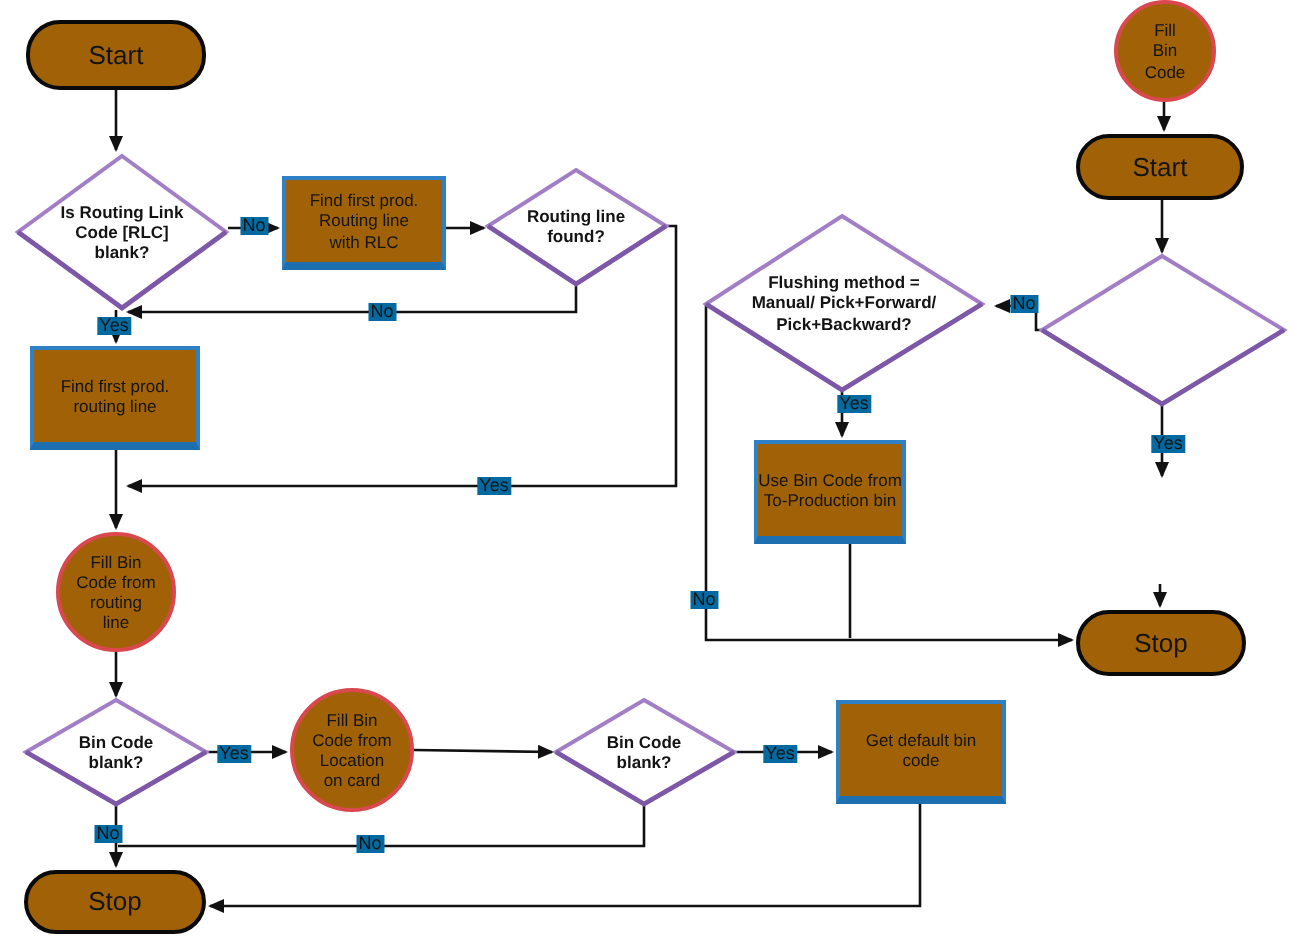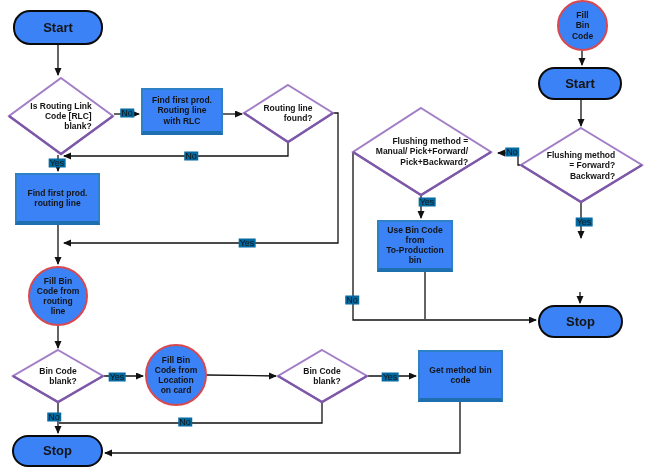--- a/index.html
+++ b/index.html
@@ -6,30 +6,30 @@
   .canvas{
     position:relative;width:647px;height:472px;background:var(--background,#fff);
     font-family:"Liberation Sans",sans-serif;color:var(--text,#141414);
     overflow:hidden;
   }
   .canvas svg{position:absolute;left:0;top:0;}
   .edge{fill:none;stroke:var(--line,#111);stroke-width:1.3;}
   .diamond-main{fill:#fff;stroke:var(--decision-border,#A27EC6);stroke-width:2;}
   .diamond-low{fill:none;stroke:var(--decision-border-dark,#7D58A8);stroke-width:2.4;}
   .node{
-    position:absolute;box-sizing:border-box;background:#3b82f6;
+    position:absolute;box-sizing:border-box;background:#a16207;
     display:flex;align-items:center;justify-content:center;text-align:center;
-    font-weight:bold;font-size:8.5px;line-height:1.2;white-space:pre-line;
+    font-weight:normal;font-size:8.5px;line-height:1.2;white-space:pre-line;
   }
   .pill{border:2px solid var(--terminator-border,#0a0a0a);border-radius:17px;font-size:13px;}
   .box{border:2px solid var(--process-border,#2E81C4);border-bottom:4px solid var(--process-border-dark,#1E6FB0);}
   .circle{border:2.5px solid var(--connector-border,#D9484E);border-radius:50%;line-height:1.18;}
   .dtext{
     position:absolute;display:flex;align-items:center;justify-content:center;
-    text-align:right;font-weight:bold;font-size:8.5px;line-height:1.2;white-space:pre-line;
+    text-align:center;font-weight:bold;font-size:8.5px;line-height:1.2;white-space:pre-line;
   }
   .elabel{
     position:absolute;transform:translate(-50%,-50%);
     font-size:9px;background:#0369a1;padding:0 1px;line-height:1;
   }
 </style>
 </head>
 <body>
 
 <div class="canvas">
@@ -90,21 +90,21 @@
   <div class="node pill" style="left:538px;top:67px;width:84px;height:33px">Start</div>
   <div class="node pill" style="left:538px;top:305px;width:85px;height:33px">Stop</div>
 
   <div class="node box" style="left:141px;top:88px;width:82px;height:47px">Find first prod.
 Routing line
 with RLC</div>
   <div class="node box" style="left:15px;top:173px;width:85px;height:52px">Find first prod.
 routing line</div>
   <div class="node box" style="left:377px;top:220px;width:76px;height:52px">Use Bin Code from
 To-Production bin</div>
-  <div class="node box" style="left:418px;top:350px;width:85px;height:52px">Get method bin
+  <div class="node box" style="left:418px;top:350px;width:85px;height:52px">Get default bin
 code</div>
 
   <div class="node circle" style="left:28px;top:266px;width:60px;height:60px">Fill Bin
 Code from
 routing
 line</div>
   <div class="node circle" style="left:145px;top:344px;width:62px;height:62px">Fill Bin
 Code from
 Location
 on card</div>
@@ -117,23 +117,20 @@
 blank?</div>
   <div class="dtext" style="left:248px;top:102px;width:80px;height:22px">Routing line
 found?</div>
   <div class="dtext" style="left:23px;top:365px;width:70px;height:22px">Bin Code
 blank?</div>
   <div class="dtext" style="left:287px;top:365px;width:70px;height:22px">Bin Code
 blank?</div>
   <div class="dtext" style="left:359px;top:135px;width:126px;height:33px">Flushing method =
 Manual/ Pick+Forward/
 Pick+Backward?</div>
-  <div class="dtext" style="left:526px;top:149px;width:110px;height:33px">Flushing method
-= Forward?
-Backward?</div>
 
   <span class="elabel" style="left:127px;top:113px">No</span>
   <span class="elabel" style="left:57px;top:163px">Yes</span>
   <span class="elabel" style="left:191px;top:156px">No</span>
   <span class="elabel" style="left:247px;top:243px">Yes</span>
   <span class="elabel" style="left:117px;top:377px">Yes</span>
   <span class="elabel" style="left:54px;top:417px">No</span>
   <span class="elabel" style="left:390px;top:377px">Yes</span>
   <span class="elabel" style="left:185px;top:422px">No</span>
   <span class="elabel" style="left:512px;top:152px">No</span>

